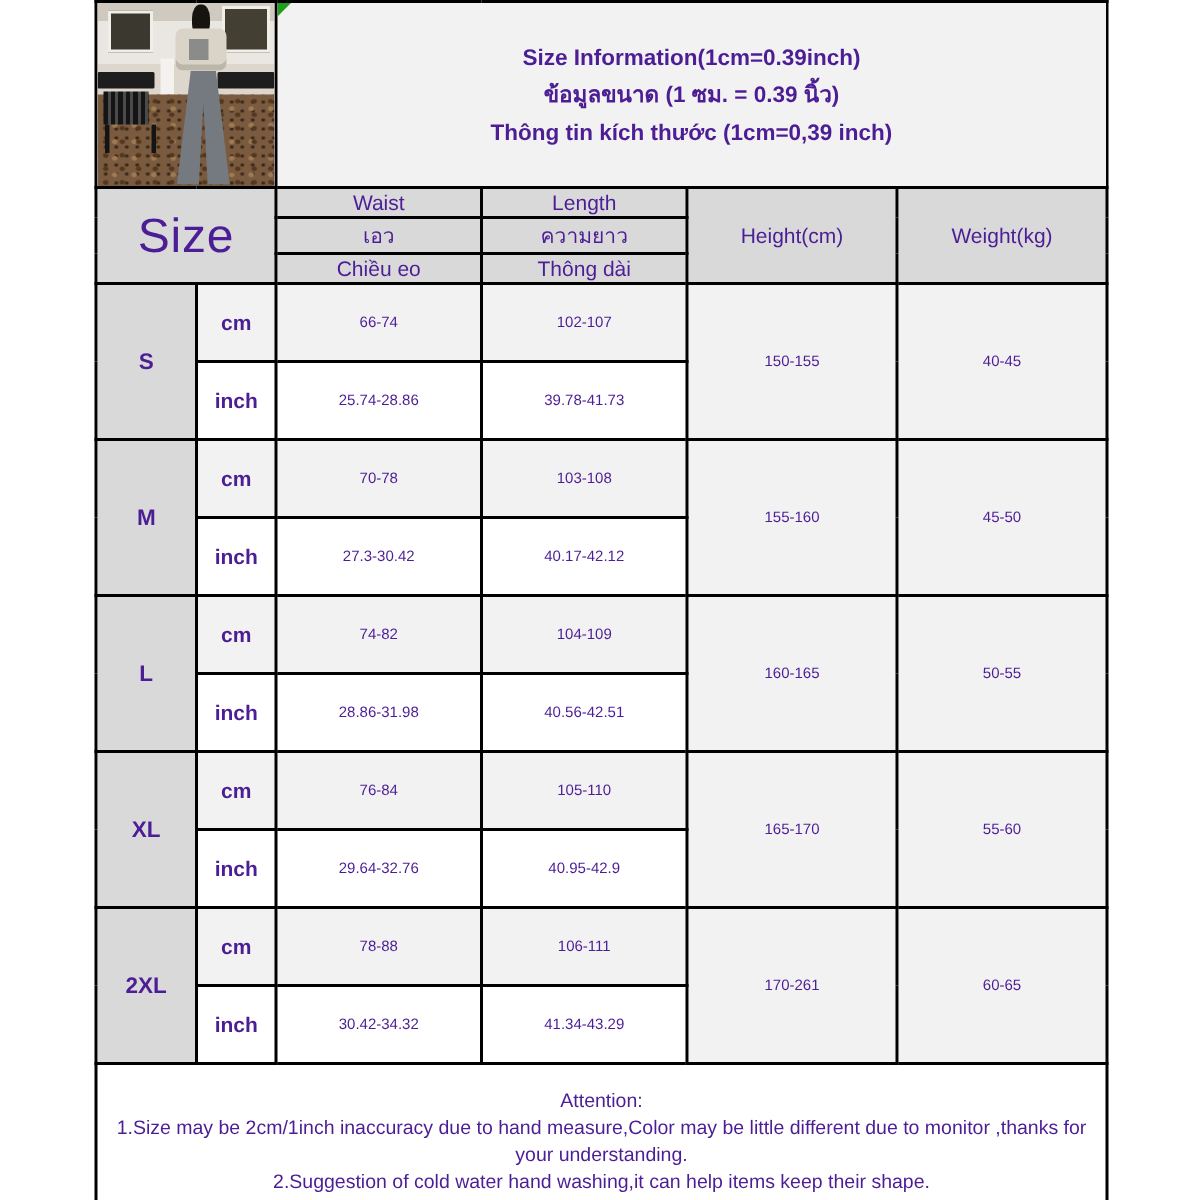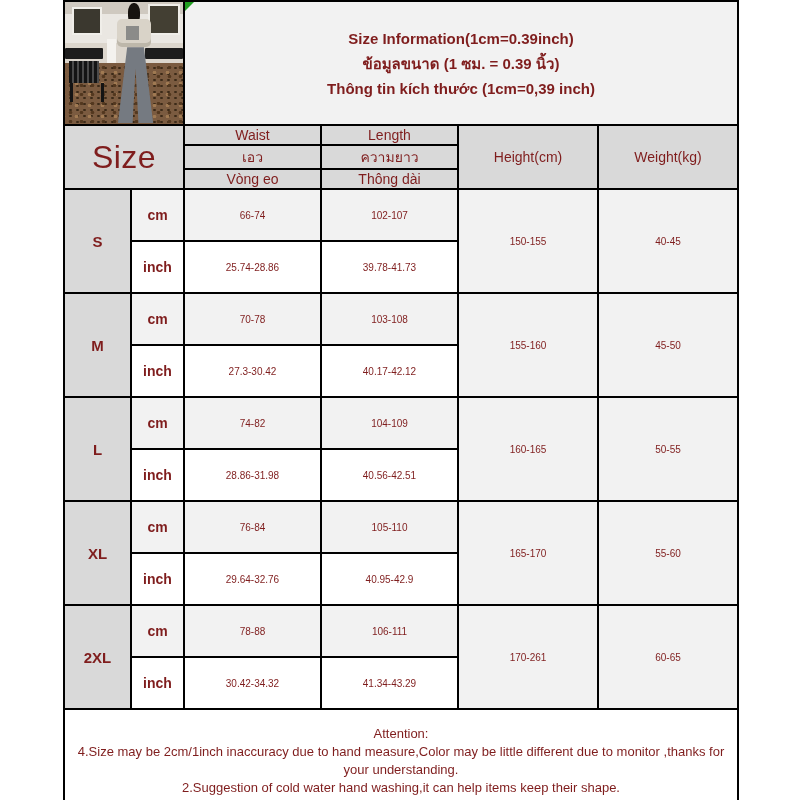--- a/index.html
+++ b/index.html
@@ -1,20 +1,20 @@
 <!DOCTYPE html>
 <html><head>
 <meta charset="utf-8">
 <style>
   html, body { margin:0; padding:0; background:#ffffff; }
   body { width:800px; height:800px; font-family:"Liberation Sans","DejaVu Sans",sans-serif; }
   .sheet { position:relative; width:800px; height:800px; background:#ffffff; overflow:hidden; }
 
   table.size-table { position:absolute; left:63px; top:0; border-collapse:collapse; table-layout:fixed; }
-  td { border:2px solid #000000; text-align:center; vertical-align:middle; padding:0; color:#7f1d1d; overflow:hidden; }
+  td { border:2px solid #000000; text-align:center; vertical-align:middle; padding:0; color:#4c1d95; overflow:hidden; }
 
   tr.r-title { height:122px; }
   tr.r-hdr   { height:20px; }
   tr.r-body  { height:52px; }
   tr.r-att   { height:84px; }
 
   .title-cell { background:#f2f2f2; font-weight:bold; font-size:15px; line-height:25px; position:relative; }
   .corner-marker { position:absolute; top:0; left:0; width:0; height:0;
                    border-top:9px solid #1f9d1f; border-right:9px solid transparent; }
 
@@ -103,21 +103,21 @@
       <td class="hdr">Waist</td>
       <td class="hdr">Length</td>
       <td rowspan="3" class="hdr">Height(cm)</td>
       <td rowspan="3" class="hdr">Weight(kg)</td>
     </tr>
     <tr class="r-hdr">
       <td class="hdr">เอว</td>
       <td class="hdr">ความยาว</td>
     </tr>
     <tr class="r-hdr">
-      <td class="hdr">Vòng eo</td>
+      <td class="hdr">Chiều eo</td>
       <td class="hdr">Thông dài</td>
     </tr>
 
     <tr class="r-body">
       <td rowspan="2" class="size-label">S</td>
       <td class="unit bg-light">cm</td>
       <td class="val bg-light">66-74</td>
       <td class="val bg-light">102-107</td>
       <td rowspan="2" class="val bg-light">150-155</td>
       <td rowspan="2" class="val bg-light">40-45</td>
@@ -180,19 +180,19 @@
     </tr>
     <tr class="r-body">
       <td class="unit bg-white">inch</td>
       <td class="val bg-white">30.42-34.32</td>
       <td class="val bg-white">41.34-43.29</td>
     </tr>
 
     <tr class="r-att">
       <td colspan="6" class="attention-cell">
         <div>Attention:</div>
-        <div>4.Size may be 2cm/1inch inaccuracy due to hand measure,Color may be little different due to monitor ,thanks for your understanding.</div>
+        <div>1.Size may be 2cm/1inch inaccuracy due to hand measure,Color may be little different due to monitor ,thanks for your understanding.</div>
         <div>2.Suggestion of cold water hand washing,it can help items keep their shape.</div>
       </td>
     </tr>
   </tbody>
     </table>
 </div>
 
 </body></html>

